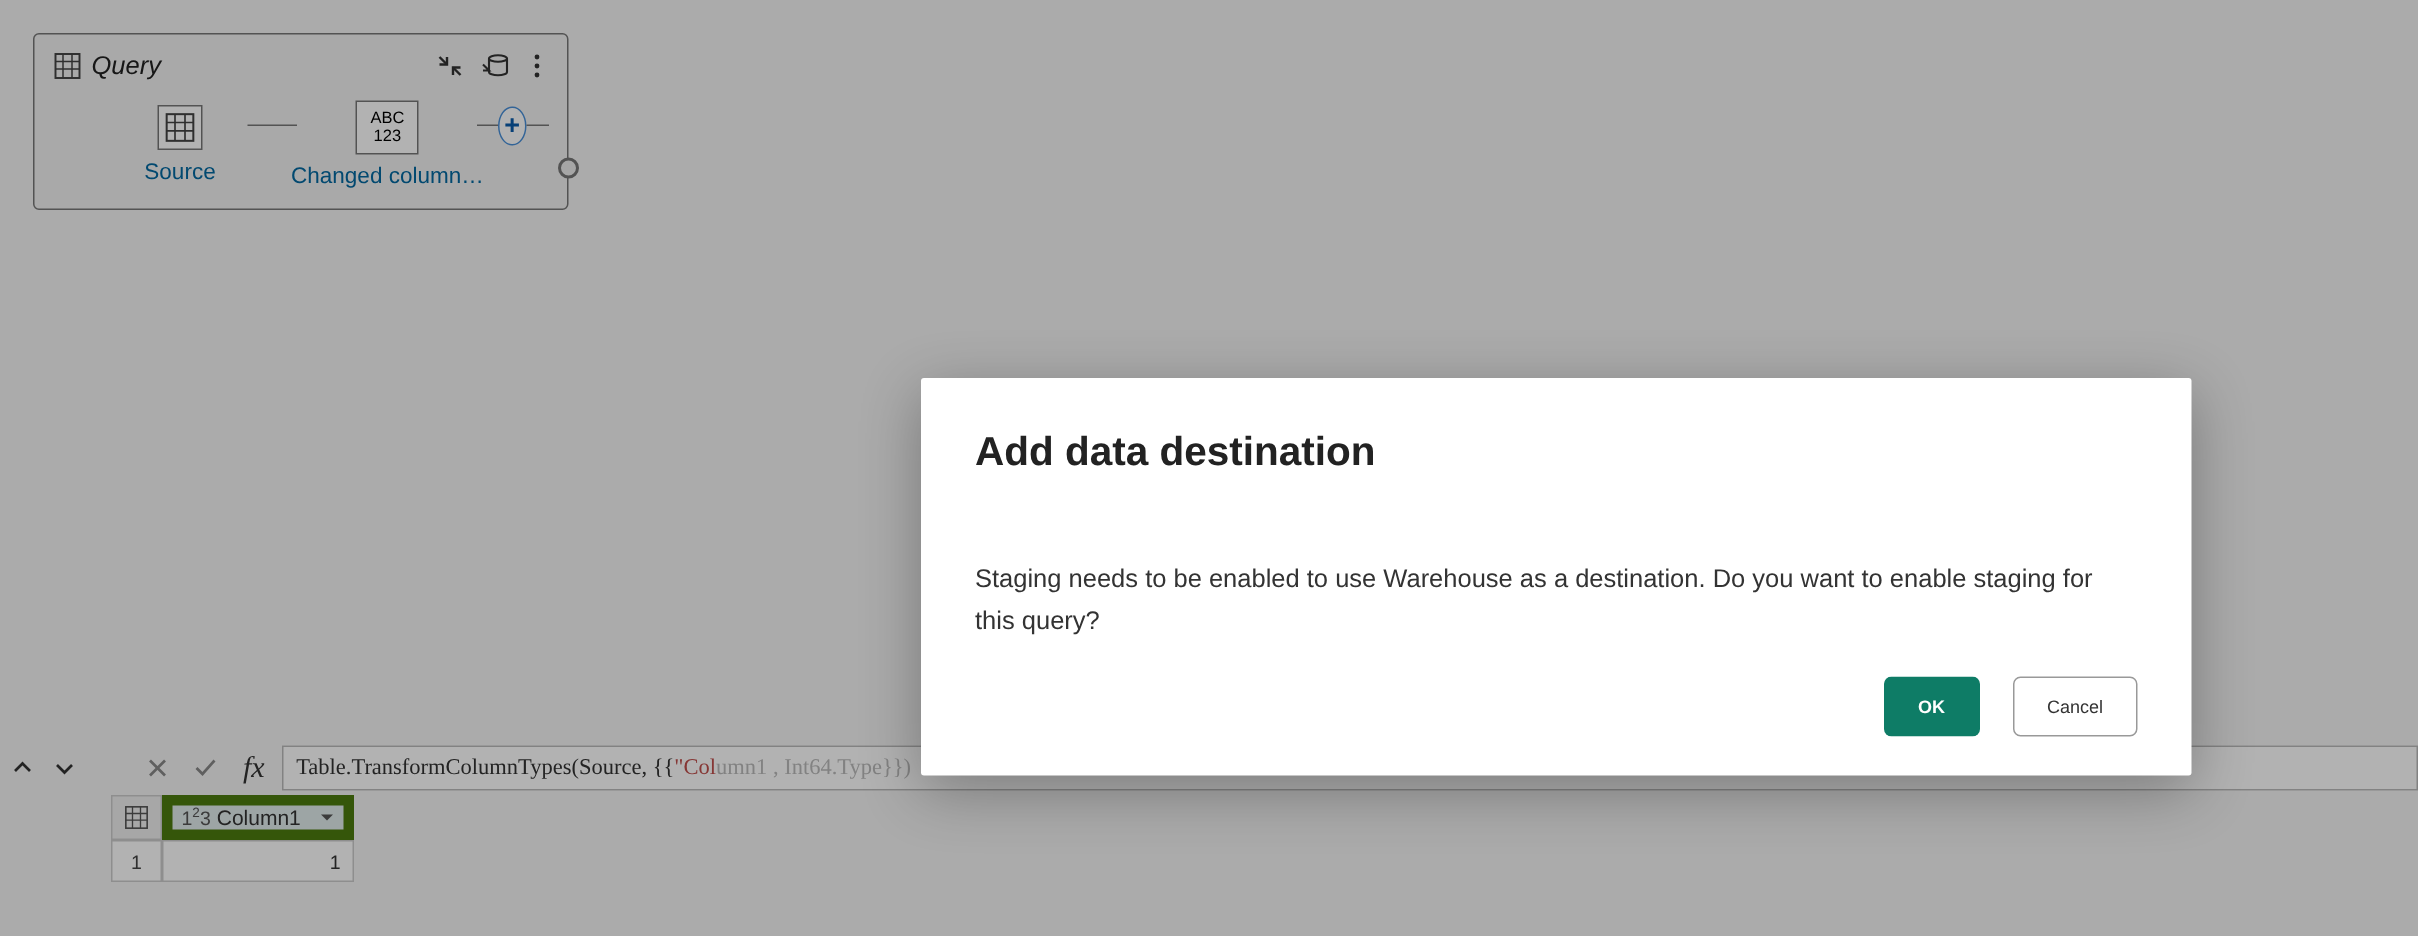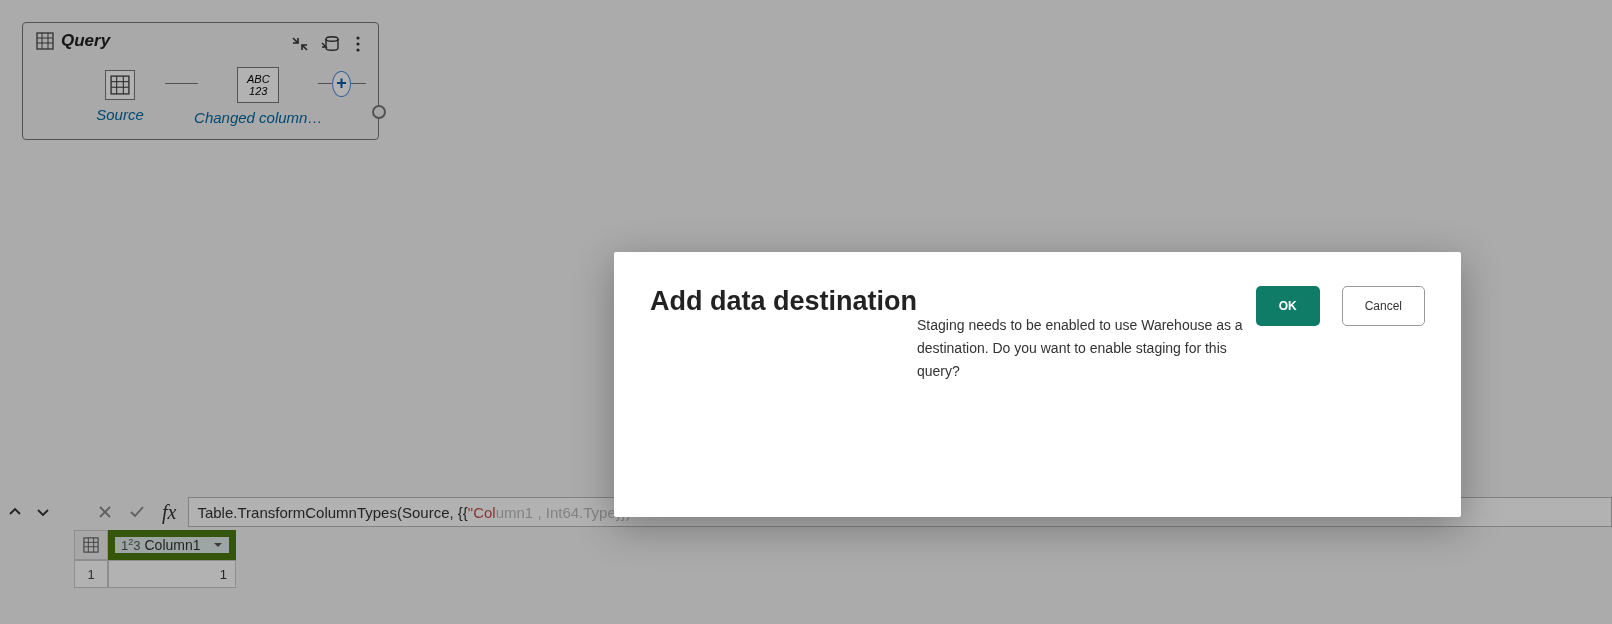--- a/index.html
+++ b/index.html
@@ -14,28 +14,28 @@
   
   .query-node {
     position: absolute; left: 22px; top: 22px;
     width: 357px; height: 118px;
     background: #f2f2f2;
     border: 1px solid #777;
     border-radius: 4px;
     padding: 8px 12px 4px 12px;
   }
   .query-node .qn-header {
-    display: flex; height: 26px; font-weight: bold;
+    display: flex; align-items: center; height: 26px;
   }
   .qn-title-icon { width: 20px; height: 20px; display:flex; align-items:center; justify-content:center; }
   .qn-title { font-style: italic; font-size: 17px; color: #222; margin-left: 6px; flex:1; }
   .qn-head-right { display:flex; align-items:center; gap:10px; }
   .qn-icon { display:flex; align-items:center; justify-content:center; color:#333; }
   .step {
-    display:flex; flex-direction:column; align-items:center; width: 100px; font-style: italic;
+    display:flex; flex-direction:column; align-items:center; width: 100px;
   }
   .step-box {
     width: 30px; height: 30px; border:1px solid #777; background:#fff;
     display:flex; align-items:center; justify-content:center;
   }
   .step-box.abc123 {
     width: 42px; height: 36px; flex-direction:column; font-size:11px; line-height:12px;
   }
   .step-label { font-size: 15px; color:#0369a1; margin-top:6px; text-align:center; white-space:nowrap; overflow:hidden; text-overflow:ellipsis; width:150px; }
   .add-circle {
@@ -57,21 +57,21 @@
   .fx-row {
     height:36px; background:#f5f5f5;
     display:flex; align-items:center; gap:6px; padding-left:4px;
     border-top:0px solid #ccc;
   }
   .chev { width:22px; height:22px; display:flex; align-items:center; justify-content:center; color:#333; }
   .fx-btn { width:26px; height:26px; display:flex; align-items:center; justify-content:center; color:#555; }
   .fx-label { font-family: Georgia, 'Times New Roman', serif; font-style:italic; font-size:20px; color:#333; margin:0 6px; }
   .fx-input {
     flex:1; height:30px; border:1px solid #bbb; background:#fff;
-    font-family: Liberation Sans, sans-serif; font-size:15px; color:#333;
+    font-family: Liberation Serif, serif; font-size:15px; color:#333;
     padding:0 8px; display:flex; align-items:center; overflow:hidden; white-space:nowrap;
   }
   .fx-input .str { color:#c0504d; }
 
   
   .grid-area { margin-left:74px; }
   .grid-head-row { display:flex; height:30px; }
   .corner-cell {
     width:34px; height:30px; border:1px solid #ccc; background:#f0f0f0;
     display:flex; align-items:center; justify-content:center;
@@ -93,24 +93,24 @@
     display:flex; align-items:center; justify-content:flex-end; padding-right:8px;
     font-size:13px; color:#333;
   }
 
   
   .modal {
     position:absolute; z-index:50; left:614px; top:252px;
     width:847px; height:265px; background:#fff; border-radius:2px;
     box-shadow: 0 10px 40px rgba(0,0,0,0.3);
     padding:34px 36px 26px 36px;
-    display:flex; flex-direction:row;
+    display:flex; flex-direction:column;gap:15px;
   }
   .modal-title { font-size:27px; font-weight:600; color:#222; }
-  .modal-body { margin-top:28px; font-size:14px; color:#333; line-height:1.65; flex:1; }
+  .modal-body { margin-top:40px; font-size:17px; color:#333; line-height:1.65; flex:1; }
   .modal-footer { display:flex; justify-content:flex-end; gap:22px; }
   .btn {
     height:40px; padding:0 22px; border-radius:5px; font-size:12px;
     display:flex; align-items:center; justify-content:center; cursor:pointer;
     border:1px solid transparent; user-select:none;
   }
   .btn-primary { background:#0e7c66; color:#fff; font-weight:600; }
   .btn-secondary { background:#fff; color:#333; border:1px solid #999;text-align:right; }
 </style>
 </head>

